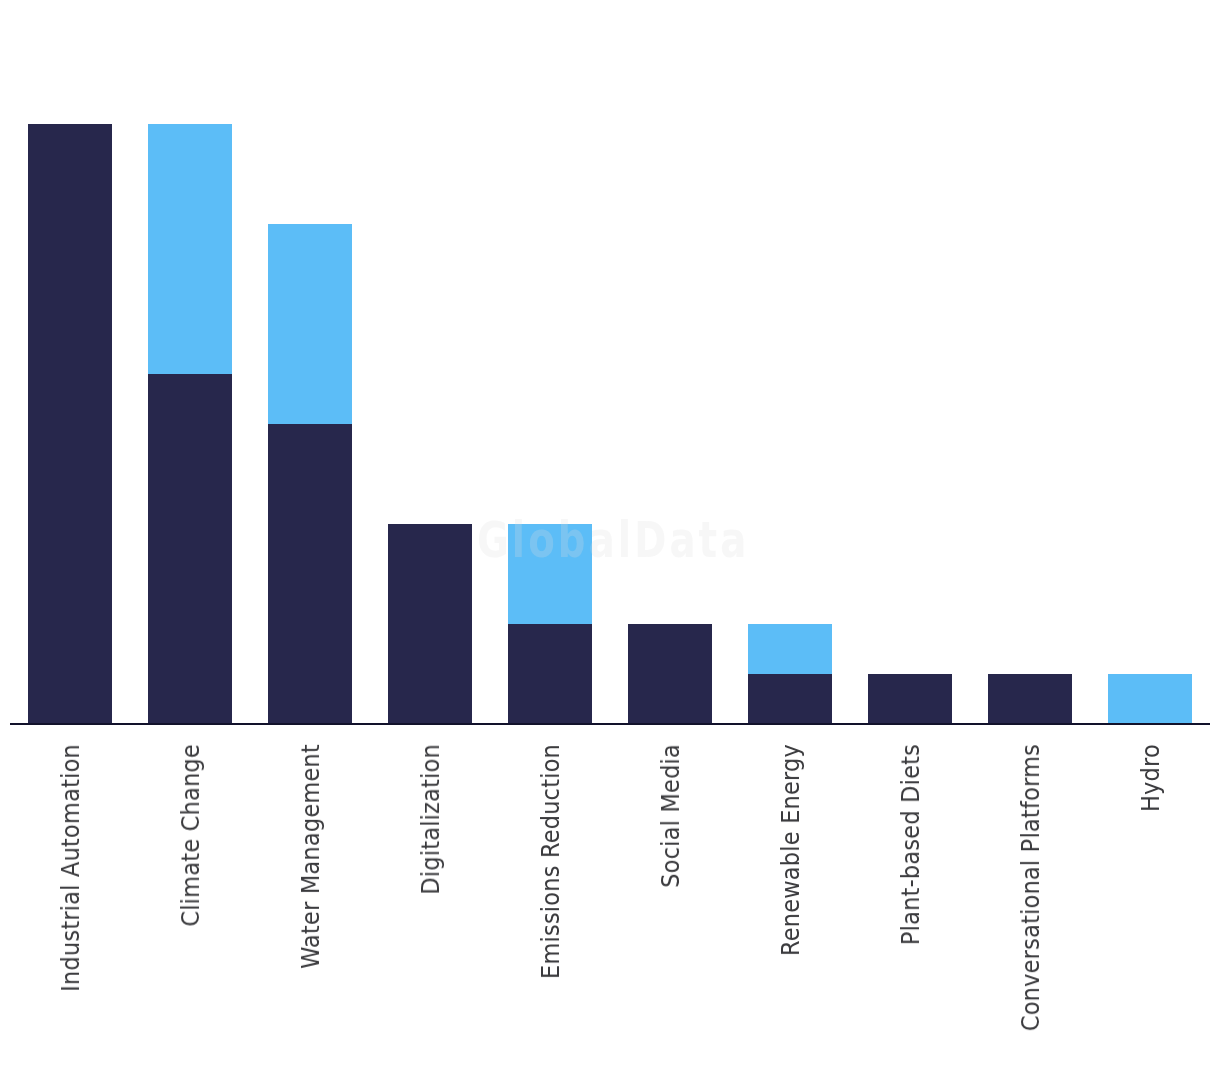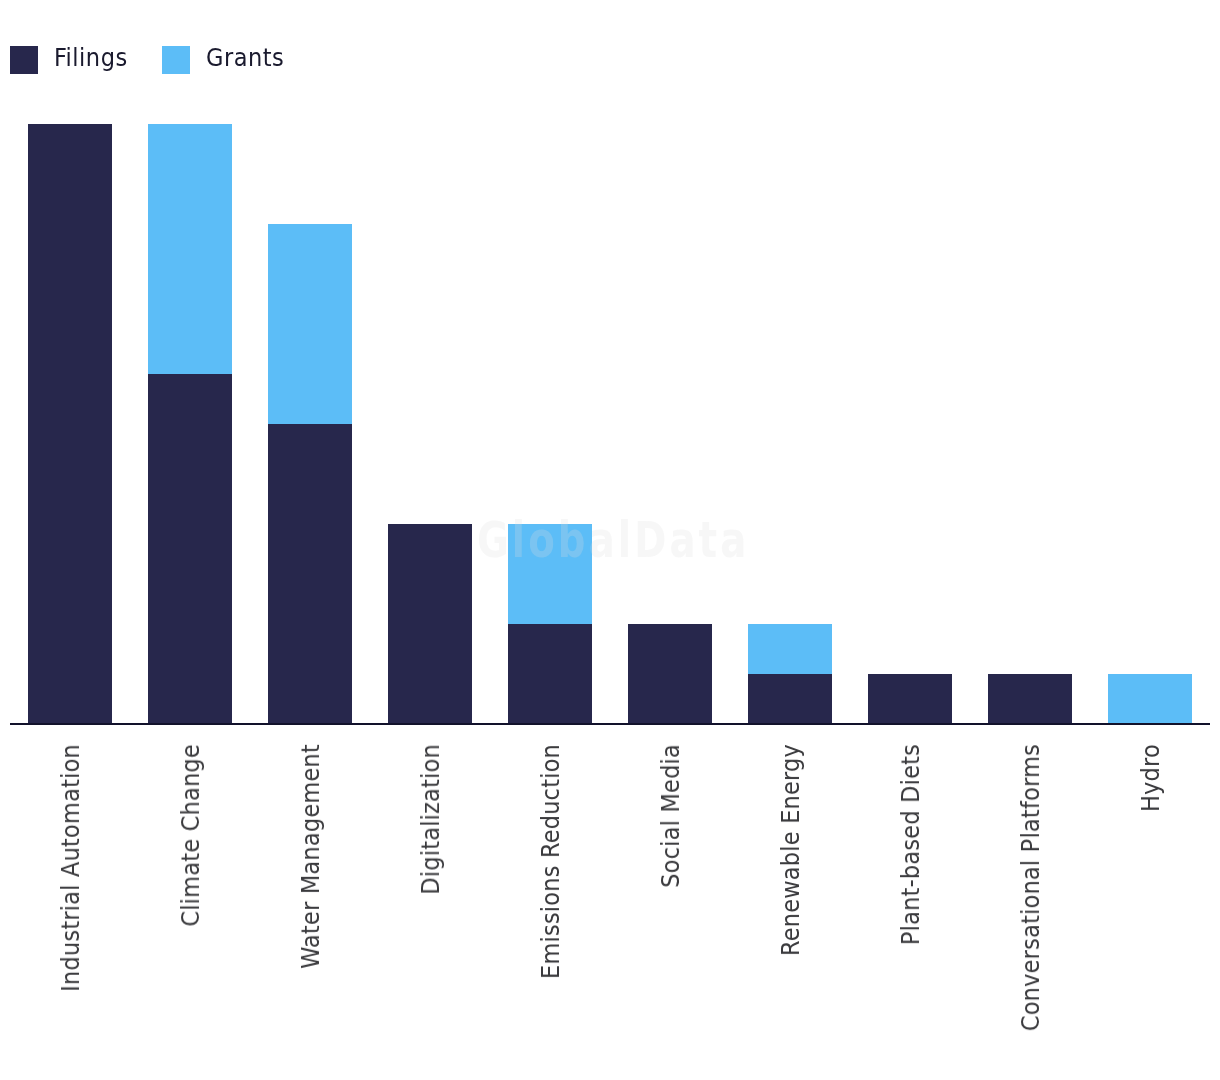--- a/index.html
+++ b/index.html
@@ -42,30 +42,20 @@
   #watermark{position:absolute;left:477px;top:511px;font-size:50px;font-weight:700;
              letter-spacing:3.6px;white-space:nowrap;transform-origin:0 0;
              transform:scaleX(0.86);
              color:rgba(222,222,222,0.24);pointer-events:none;}
 </style>
 </head>
 <body>
 
 <div id="stage">
 
-  <div id="legend">
-    <div class="legend-item filings">
-      <span class="legend-swatch filings"></span>
-      <span class="legend-label" style="color: rgb(26, 26, 46);">Filings</span>
-    </div>
-    <div class="legend-item grants">
-      <span class="legend-swatch grants"></span>
-      <span class="legend-label" style="color: rgb(26, 26, 46);">Grants</span>
-    </div>
-  </div>
 
   <div id="plot">
     <div class="bar" style="left: 27.7px; top: 123.5px; height: 600px; width: 84px;">
 
       <div class="seg filings" style="top: 0px; height: 600px; background: rgb(39, 39, 76); display: block;"></div>
     </div>
     <div class="bar" style="left: 147.73px; top: 123.5px; height: 600px; width: 84px;">
       <div class="seg grants" style="top: 0px; height: 250px; background: rgb(92, 189, 247); display: block;"></div>
       <div class="seg filings" style="top: 250px; height: 350px; background: rgb(39, 39, 76); display: block;"></div>
     </div>

